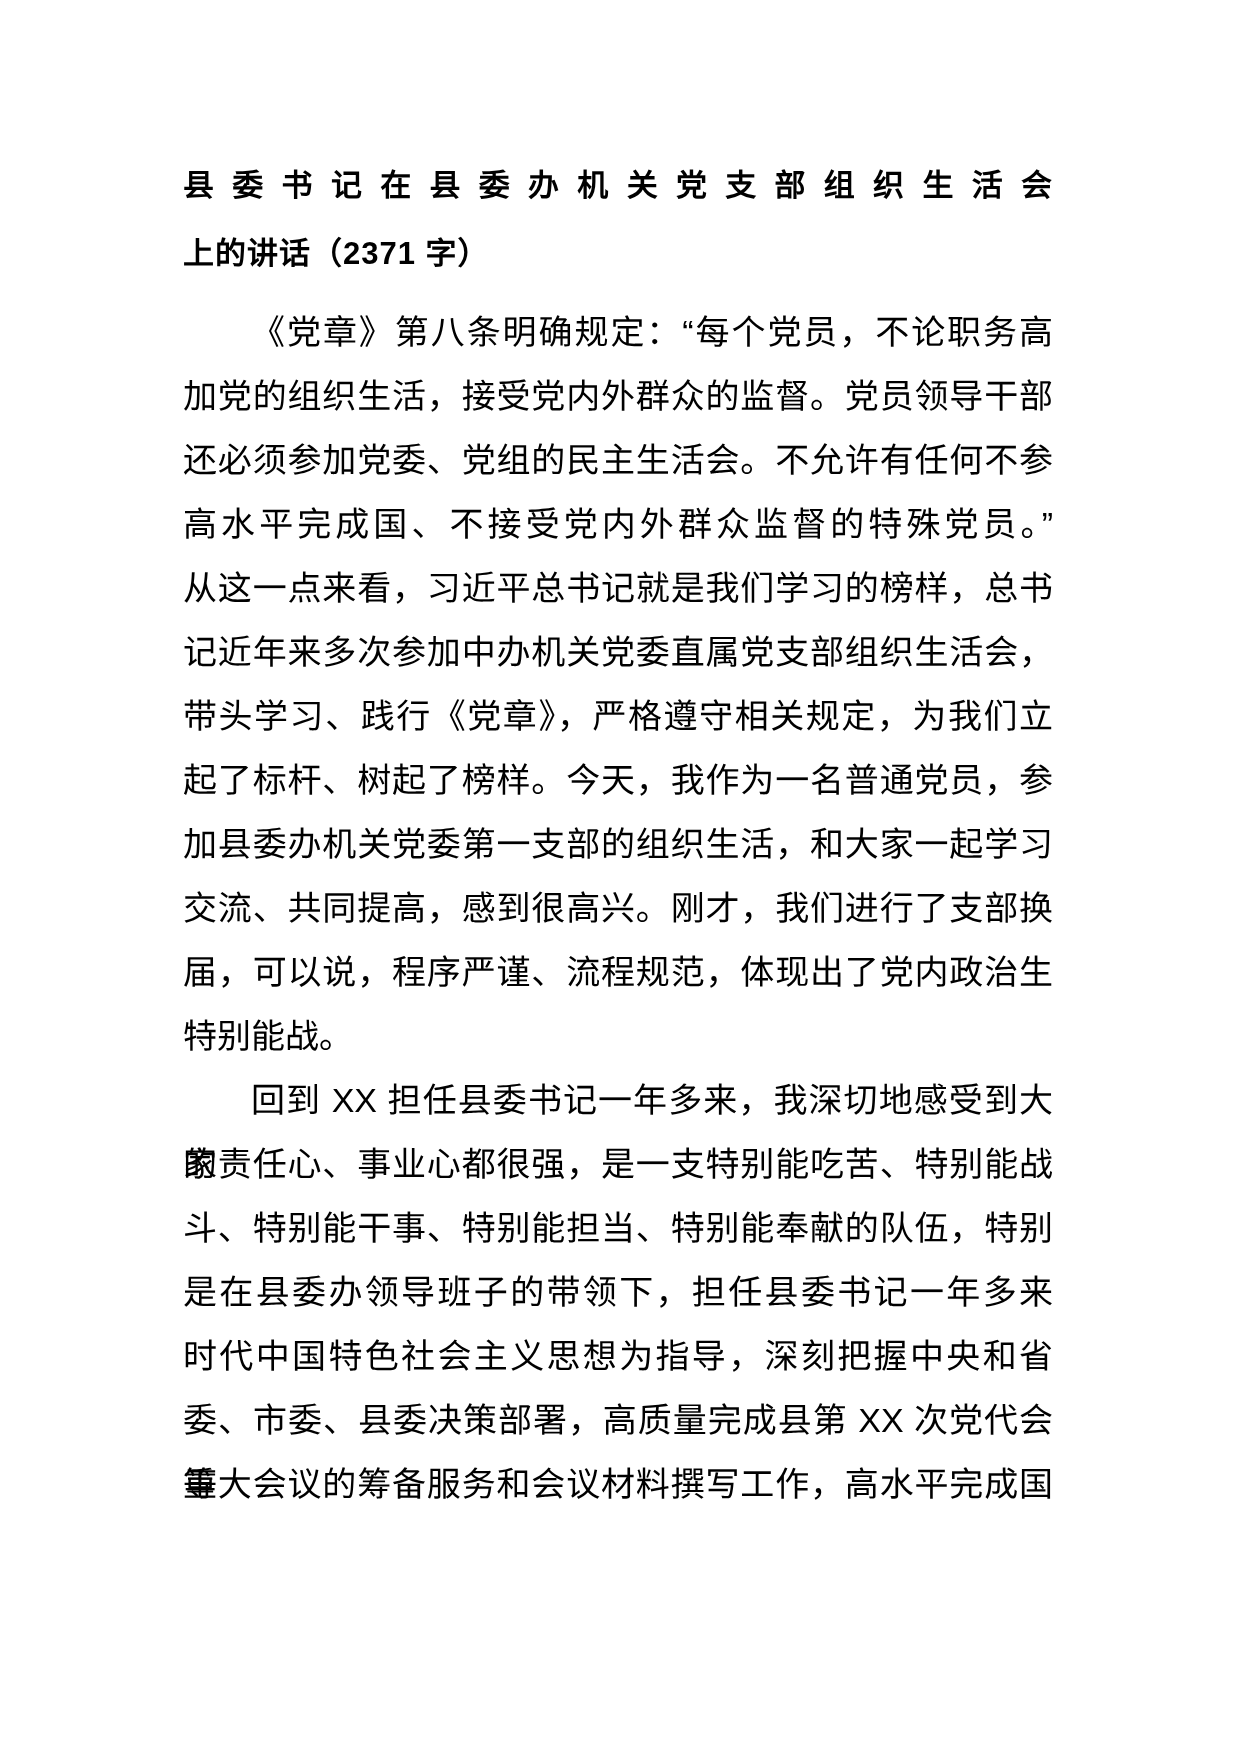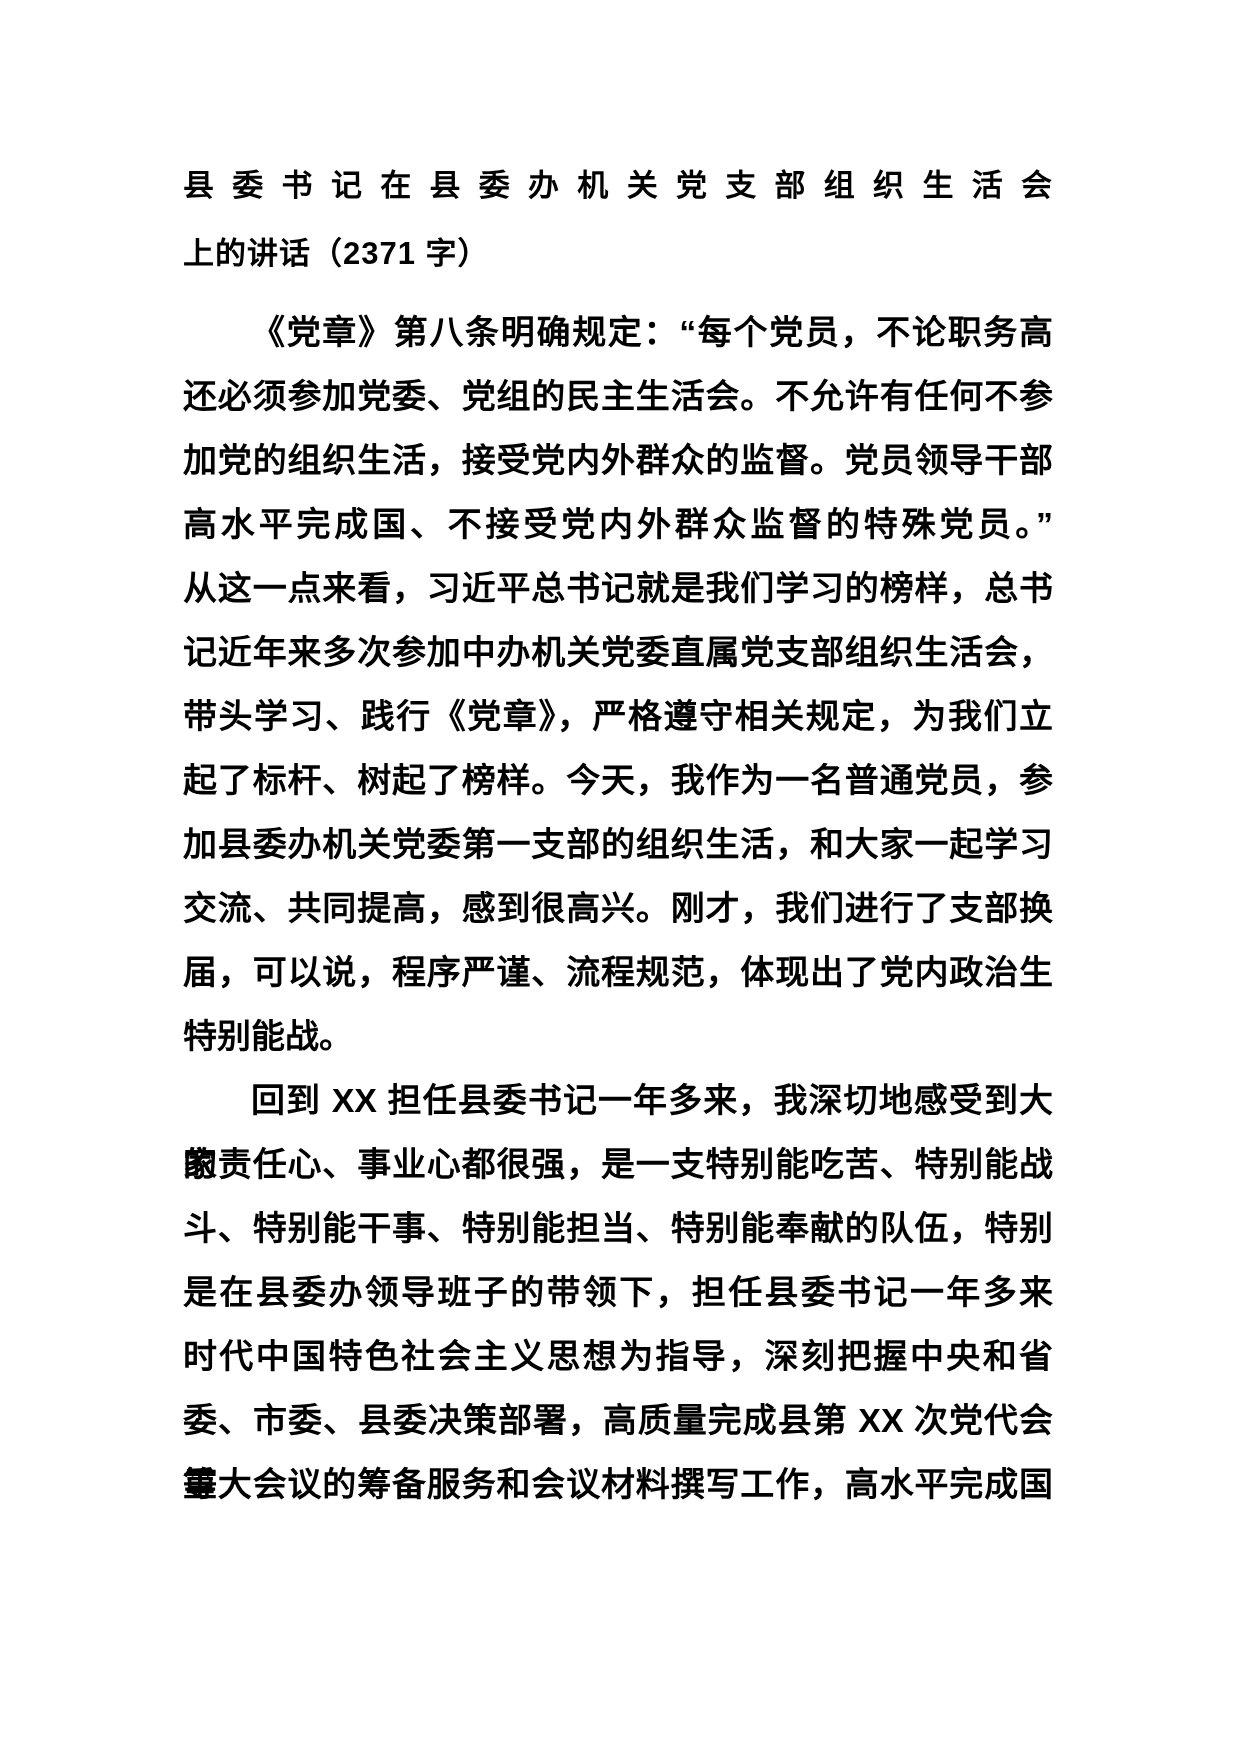--- a/index.html
+++ b/index.html
@@ -32,21 +32,21 @@
     line-height: 68px;
     height: 68px;
     letter-spacing: 1px;
     white-space: normal;
   }
   .body-block {
     margin-top: 12px;
   }
   .line {
     font-size: 34px;
-    font-weight: 700;
+    font-weight: 400;
     line-height: 64px;
     height: 64px;
     white-space: normal;
   }
   .fill {
     text-align: justify;
     text-align-last: justify;
     text-justify: inter-character;
   }
   .left {
@@ -62,22 +62,22 @@
 
 <div class="page">
   <div class="content">
     <h1 class="title-block" id="title-container">
         <div class="title-line fill">县委书记在县委办机关党支部组织生活会</div>
         <div class="title-line left">上的讲话（2371 字）</div>
       </h1>
     <div class="body-block" id="body-container">
         <div class="paragraph">
           <div class="line fill indent">《党章》第八条明确规定：“每个党员，不论职务高</div>
+          <div class="line fill">加党的组织生活，接受党内外群众的监督。党员领导干部</div>
           <div class="line fill">还必须参加党委、党组的民主生活会。不允许有任何不参</div>
-          <div class="line fill">加党的组织生活，接受党内外群众的监督。党员领导干部</div>
           <div class="line fill">高水平完成国、不接受党内外群众监督的特殊党员。”</div>
           <div class="line fill">从这一点来看，习近平总书记就是我们学习的榜样，总书</div>
           <div class="line fill">记近年来多次参加中办机关党委直属党支部组织生活会，</div>
           <div class="line fill">带头学习、践行《党章》，严格遵守相关规定，为我们立</div>
           <div class="line fill">起了标杆、树起了榜样。今天，我作为一名普通党员，参</div>
           <div class="line fill">加县委办机关党委第一支部的组织生活，和大家一起学习</div>
           <div class="line fill">交流、共同提高，感到很高兴。刚才，我们进行了支部换</div>
           <div class="line fill">届，可以说，程序严谨、流程规范，体现出了党内政治生</div>
           <div class="line left">特别能战。</div>
         </div>

